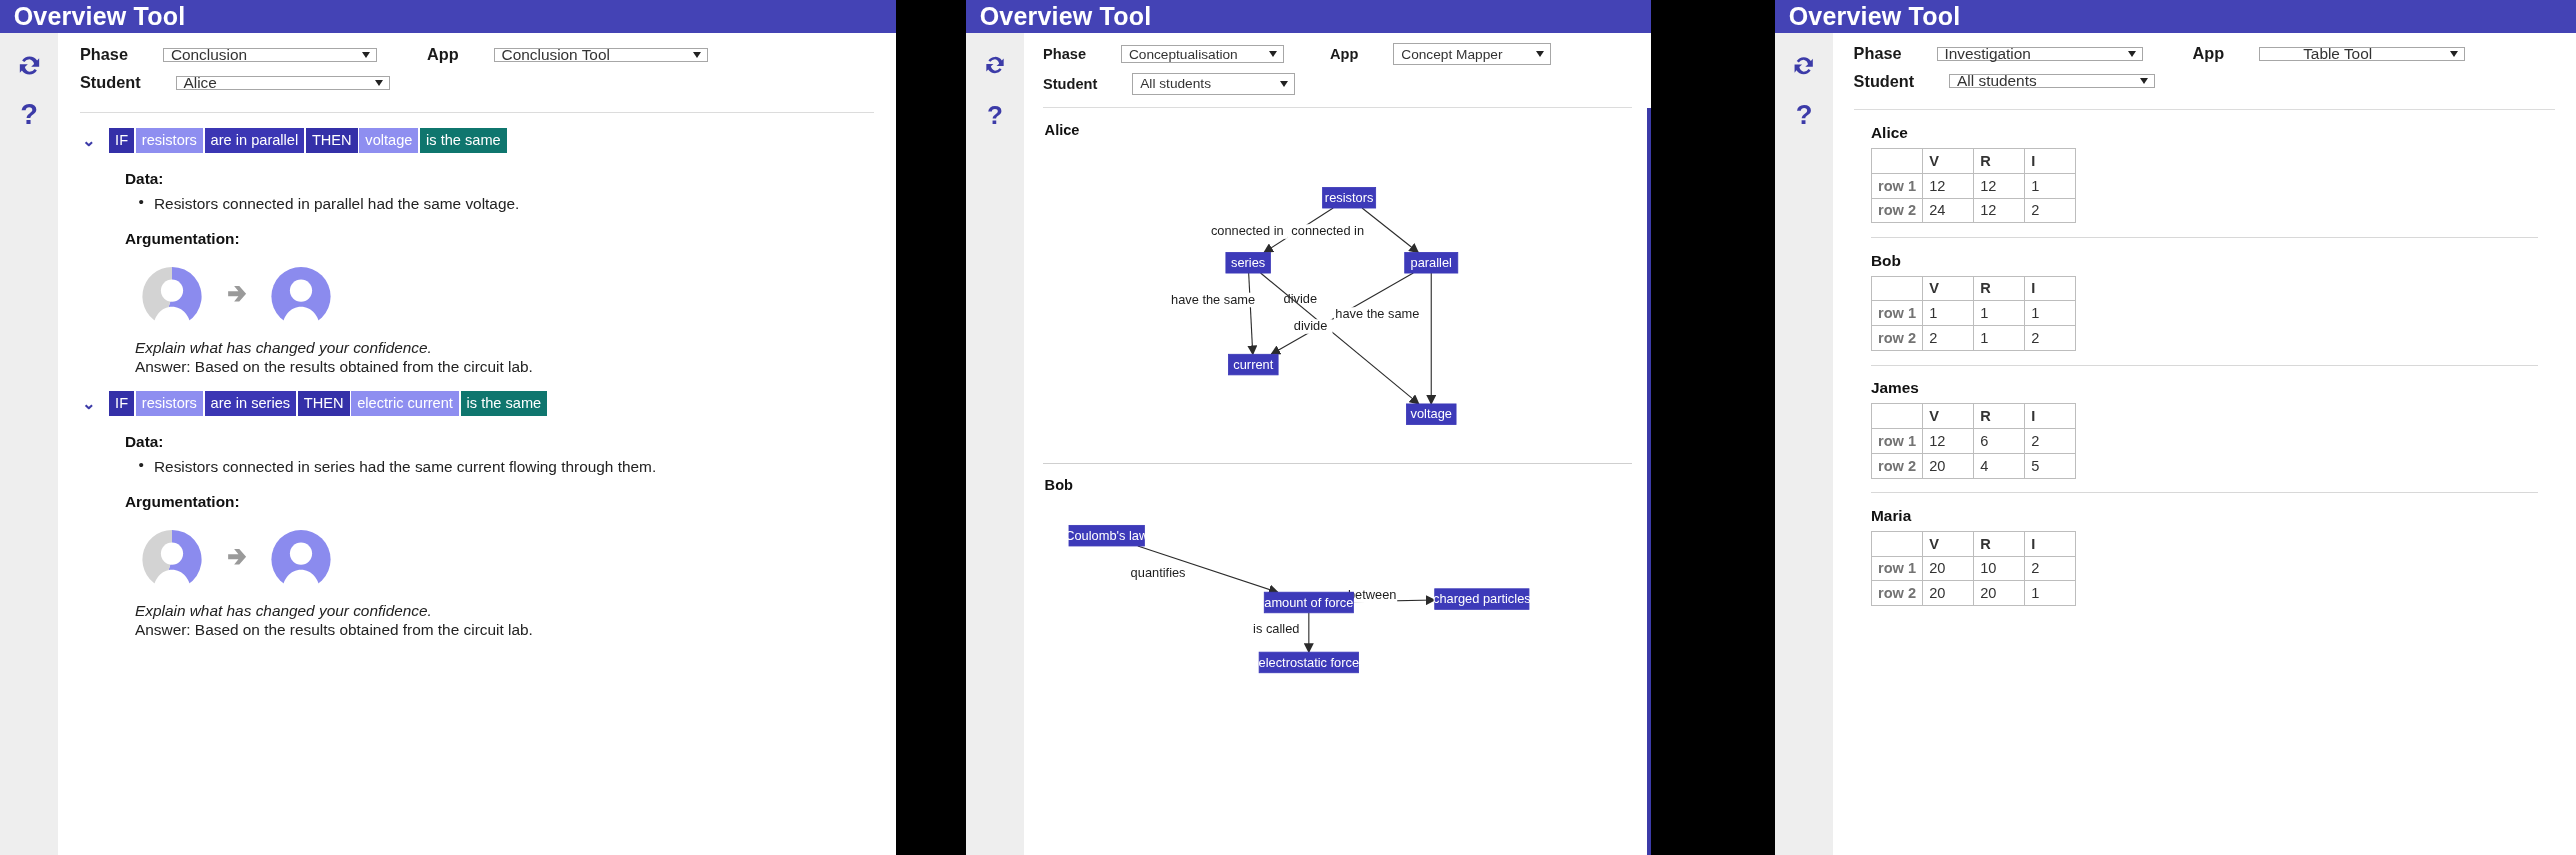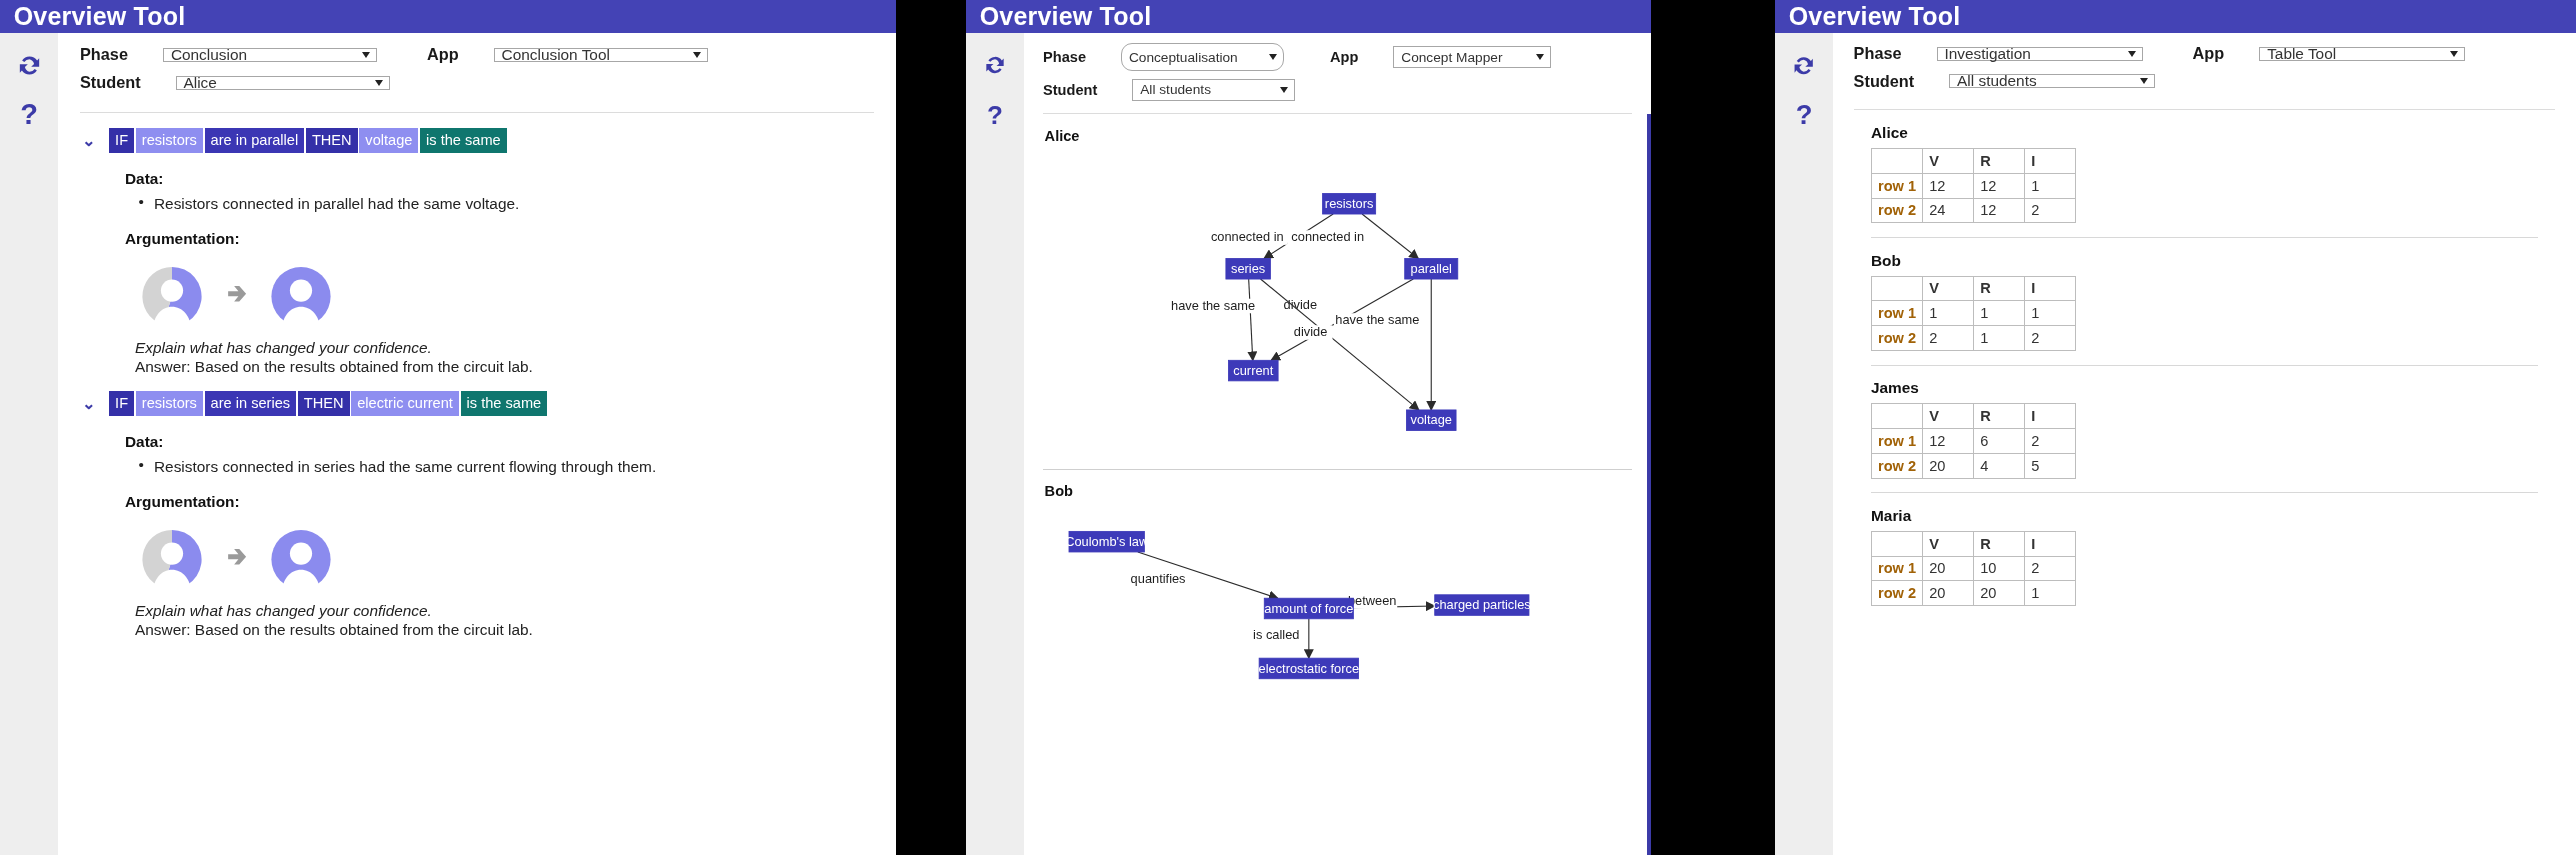--- a/index.html
+++ b/index.html
@@ -21,21 +21,21 @@
   .qmark{font-size:29px;font-weight:bold;color:#3c3ba8;line-height:1;}
 
   .content{flex:1 1 auto;min-width:0;display:flex;flex-direction:column;background:#fff;overflow:hidden;}
 
   .ctrls{padding:12px 0 8.6px 22px;flex:0 0 auto;}
   .crow{display:flex;align-items:center;margin-bottom:9.4px;gap:24px;}
   .lab{font-size:16.3px;font-weight:bold;color:#1a1a1a;margin-right:11px;}
   .sel{position:relative;border:0.9px solid #a7a7a7;background:#fff;height:14px;display:flex;align-items:center;box-sizing:border-box;}
   .sel .v{font-size:15.4px;color:#333;padding:0 20.6px 0 6.9px;white-space:nowrap;overflow:hidden;}
   .sel .car{position:absolute;right:6px;top:50%;transform:translateY(-50%);width:0;height:0;border-left:4.3px solid transparent;border-right:4.3px solid transparent;border-top:6px solid #222;}
-  .w-pl{width:214px;} .w-ml{width:163px;} .w-mr{width:158px;} .w-rl{width:206px;} .w-rr{width:206px;}
+  .w-pl{width:214px;} .w-ml{width:163px;} .w-mr{width:158px;} .w-rl{width:206px;} .w-rr{width:206px;padding-left:36px;}
   .gap-app{margin-left:26px;}
 
   .hr{height:0.9px;background:#dcdcdc;margin:1.7px 22px 0 22px;}
 
   .scroll{flex:1 1 auto;overflow:hidden;position:relative;}
 
   
   .ruleblk{padding:15.4px 0 0 0;}
   .rulehead{display:flex;align-items:center;padding-left:48px;}
   .chev{width:22px;color:#3c3ba8;font-size:16.3px;font-weight:bold;margin-left:-24px;margin-right:5.1px;line-height:1;}
@@ -65,21 +65,21 @@
   .edgelab{fill:#1d1d1d;font-family:"Liberation Sans",sans-serif;font-size:15px;}
   .mdivider{height:0.9px;background:#cfcfcf;margin:12px 19px 0 19px;}
 
   
   .tblsec{padding:13.7px 0 0 38px;}
   .tname{font-size:15.4px;font-weight:bold;color:#111;margin:0 0 6px 0;}
   table.dt{border-collapse:collapse;}
   table.dt td,table.dt th{border:0.9px solid #bdbdbd;height:22px;min-width:38px;font-size:14.6px;color:#333;padding:0.9px 6px;text-align:left;font-weight:normal;}
   table.dt th.corner{width:36px;}
   table.dt th.colh{font-weight:bold;color:#333;min-width:38px;}
-  table.dt td.rowh{font-weight:bold;color:#a16207;white-space:nowrap;}
+  table.dt td.rowh{font-weight:bold;color:#737373;white-space:nowrap;}
   .tdivider{height:0.9px;background:#d8d8d8;margin:13.7px 38px 0 38px;}
 
   .vscroll{position:absolute;right:0;top:0;width:4.3px;height:100%;background:#3c3ba8;}
 </style>
 </head>
 <body>
 
 <div class="stage">
 
   <div class="panel" id="panel-left">
@@ -208,21 +208,21 @@
             </svg>
         </div>
         <div class="rail-ico">
             <span class="qmark" style="font-size:26px">?</span>
           </div>
       </div>
       <div class="content" style="position:relative;">
         <div class="ctrls" style="padding:10.3px 0 6.9px 19px;">
           <div class="crow" style="margin-bottom:7.7px;">
             <span class="lab" style="font-size:14.6px;">Phase</span>
-            <div class="sel w-ml" style="height:28px;border-radius:11px;">
+            <div class="sel w-ml" style="height:18px;">
               <span class="v" style="font-size:13.7px;">Conceptualisation</span>
               <span class="car"></span>
             </div>
             <span class="lab" style="font-size:14.6px;margin-left:22px;">App</span>
             <div class="sel w-mr" style="height:22px;">
               <span class="v" style="font-size:13.7px;">Concept Mapper</span>
               <span class="car"></span>
             </div>
           </div>
           <div class="crow" style="margin-bottom:3.4px;">

